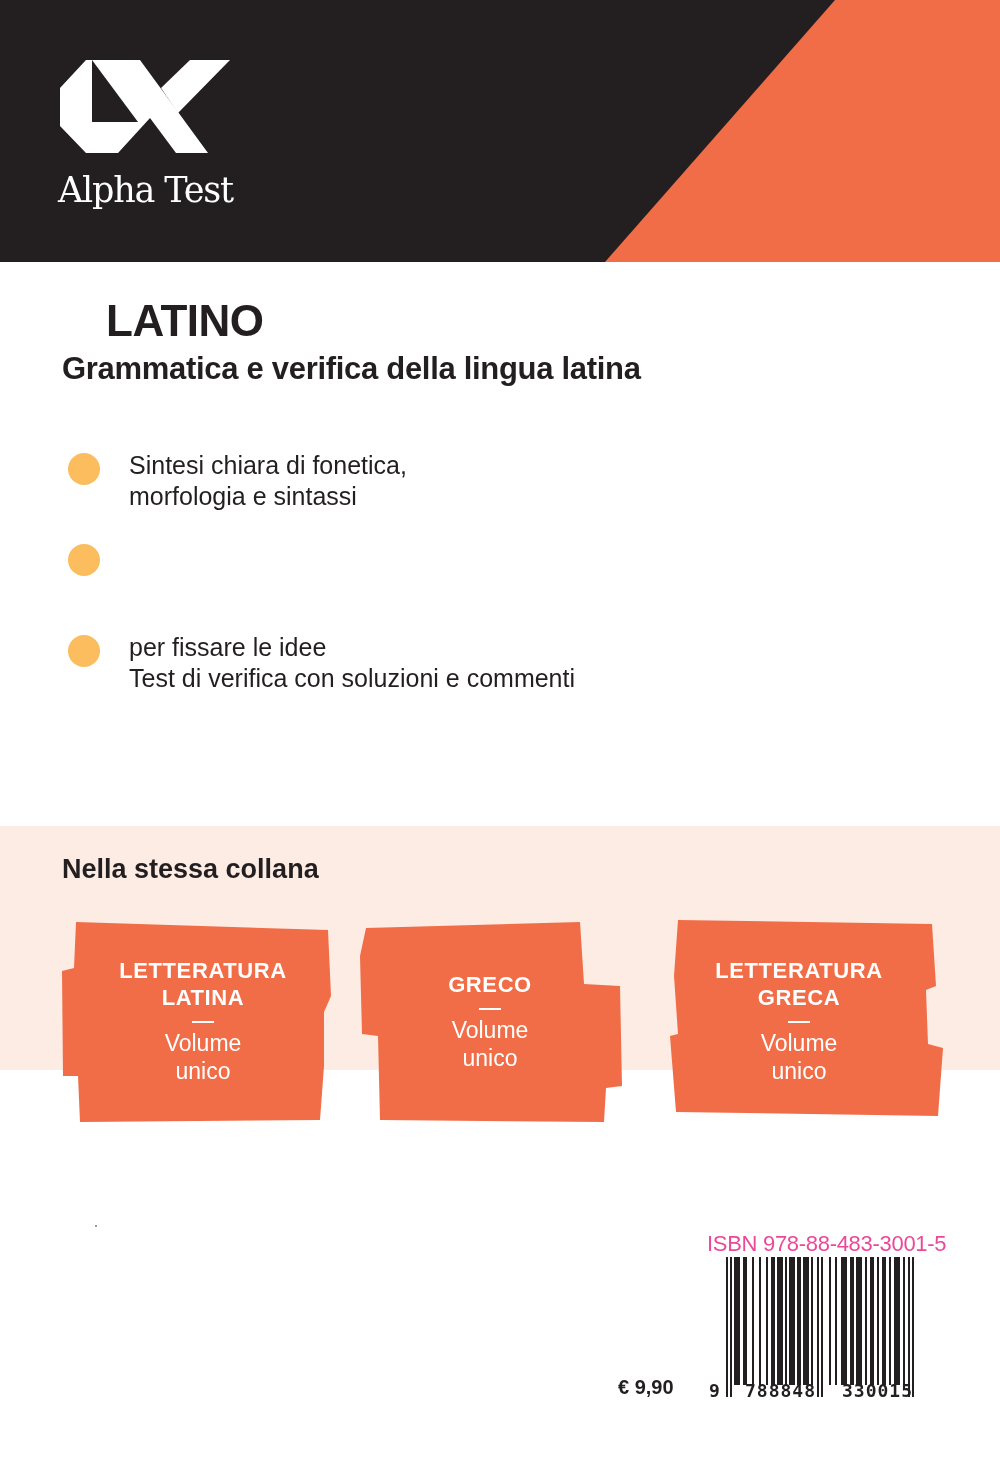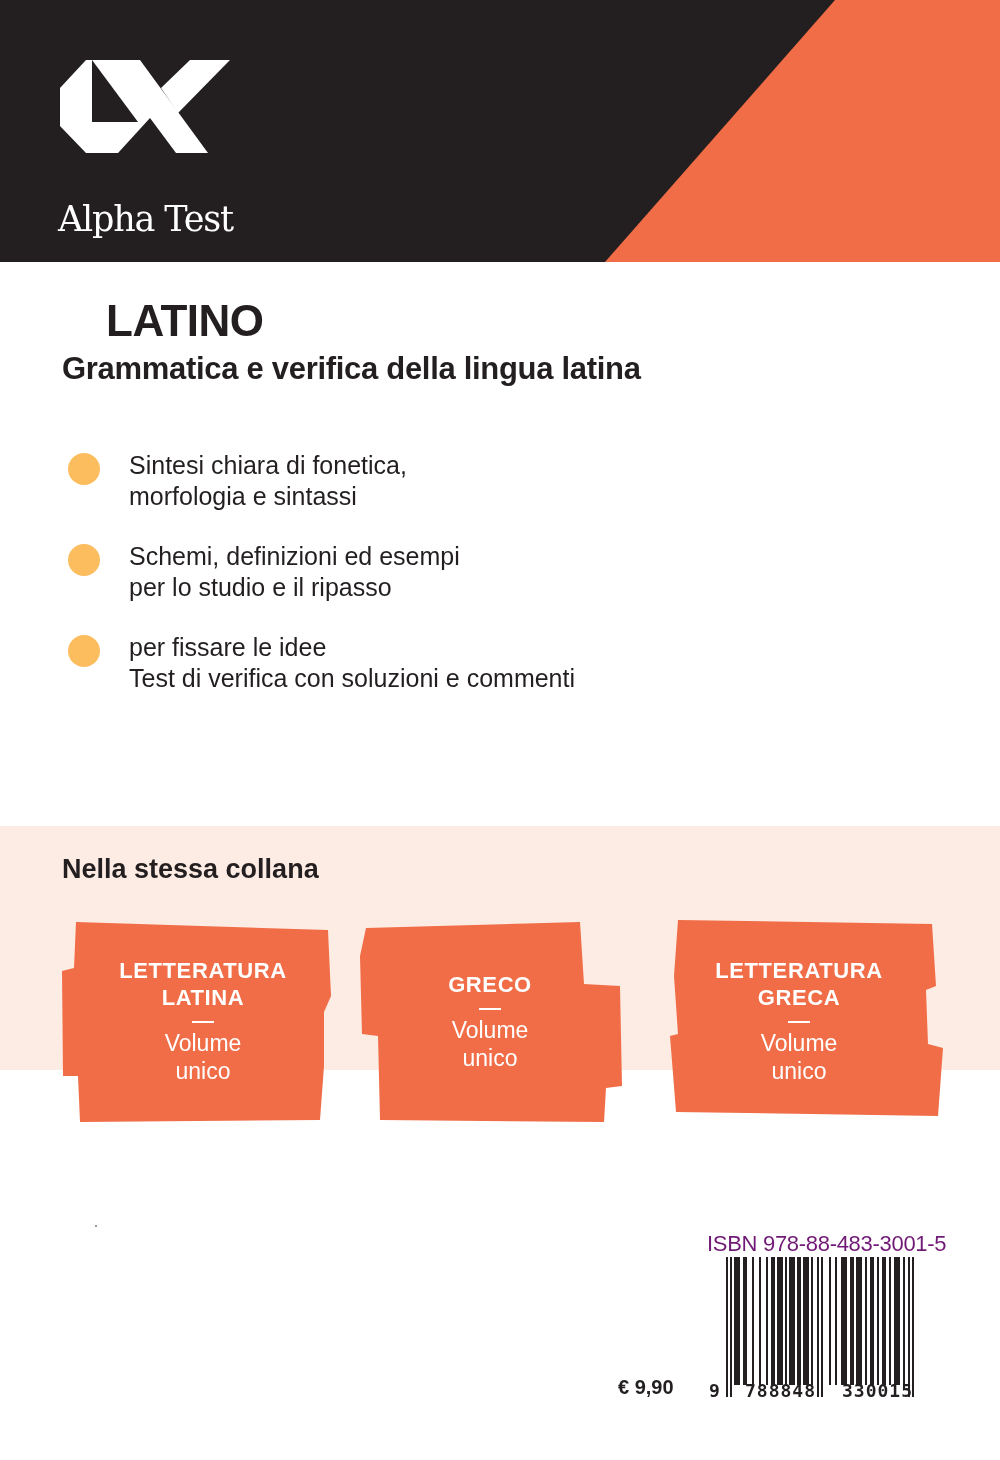--- a/index.html
+++ b/index.html
@@ -3,40 +3,40 @@
 <meta charset="utf-8">
 <style>
   * { margin: 0; padding: 0; box-sizing: border-box; }
   html, body { width: 1000px; height: 1460px; background: #ffffff; overflow: hidden; }
   body { position: relative; font-family: "Liberation Sans", sans-serif; color: #231f20; }
 
   .header { position: absolute; left: 0; top: 0; width: 1000px; height: 262px; background: #231f20; overflow: hidden; }
   .header svg.band { position: absolute; left: 0; top: 0; }
   .logo { position: absolute; left: 58px; top: 58px; width: 175px; height: 160px; }
   .logo svg { position: absolute; left: 0; top: 0; }
-  .logo-text { position: absolute; left: 0; top: 112px; color: #ffffff; font-family: "DejaVu Serif", serif; font-size: 35px; letter-spacing: -1.2px; white-space: nowrap; margin-top: 29px; }
+  .logo-text { position: absolute; left: 0; top: 112px; color: #ffffff; font-family: "DejaVu Serif", serif; font-size: 35px; letter-spacing: -1.2px; white-space: nowrap; }
 
   .title { position: absolute; left: 62px; top: 296px; font-size: 44px; font-weight: bold; letter-spacing: -0.5px; line-height: 50px; color: #231f20; margin-left: 44px; }
   .subtitle { position: absolute; left: 62px; top: 350px; font-size: 31px; font-weight: bold; line-height: 38px; color: #231f20; letter-spacing: -0.3px; }
 
   .features { position: absolute; left: 58px; top: 450px; width: 700px; }
   .feature { position: absolute; left: 8px; width: 700px; height: 64px; }
   .feature .dot { position: absolute; left: 2px; top: 3px; width: 32px; height: 32px; border-radius: 50%; background: #fbbd5e; }
   .feature .text { position: absolute; left: 63px; top: 0; font-size: 25px; line-height: 31px; color: #231f20; white-space: nowrap; }
 
   .series { position: absolute; left: 0; top: 826px; width: 1000px; height: 244px; background: #fdece3; }
   .series-title { position: absolute; left: 62px; top: 28px; font-size: 27px; font-weight: bold; color: #231f20; }
   .card { position: absolute; top: 90px; width: 290px; height: 210px; }
   .card svg { position: absolute; left: 0; top: 0; }
   .card-body { position: absolute; left: 0; top: 0; width: 100%; height: 100%; display: flex; flex-direction: column; align-items: center; justify-content: center; color: #ffffff; text-align: center; }
   .card-title { font-size: 22px; font-weight: bold; line-height: 27px; letter-spacing: 0.6px; }
   .card-dash { width: 22px; height: 2px; background: #ffffff; margin: 10px 0 6px; }
   .card-sub { font-size: 23px; line-height: 28px; }
 
-  .isbn { position: absolute; left: 707px; top: 1231px; font-size: 22px; color: #701a75; letter-spacing: -0.3px; white-space: nowrap; }
+  .isbn { position: absolute; left: 707px; top: 1231px; font-size: 22px; color: #ec4899; letter-spacing: -0.3px; white-space: nowrap; }
   .barcode { position: absolute; left: 722px; top: 1257px; width: 212px; height: 140px; }
   .price { position: absolute; left: 618px; top: 1376px; font-size: 20px; font-weight: bold; color: #231f20; white-space: nowrap; }
   .bc-digit { position: absolute; font-family: "DejaVu Sans Mono", monospace; font-weight: bold; font-size: 18px; color: #231f20; top: 1380px; letter-spacing: 1px; }
   .speck { position: absolute; left: 95px; top: 1225px; width: 2px; height: 2px; background: #777; border-radius: 50%; }
 </style>
 </head>
 <body>
 
 <div class="header">
   <svg class="band" width="1000" height="262" viewBox="0 0 1000 262">
@@ -59,24 +59,20 @@
 <div class="features">
   <div class="feature" style="top:0px;">
     <span class="dot"></span>
     <div class="text">
       <div>Sintesi chiara di fonetica,</div>
       <div>morfologia e sintassi</div>
     </div>
   </div>
   <div class="feature" style="top:91px;">
     <span class="dot"></span>
-    <div class="text">
-      <div>Schemi, definizioni ed esempi</div>
-      <div>per lo studio e il ripasso</div>
-    </div>
   </div>
   <div class="feature" style="top:182px;">
     <span class="dot"></span>
     <div class="text">
       <div>per fissare le idee</div>
       <div>Test di verifica con soluzioni e commenti</div>
     </div>
   </div>
 </div>
 

